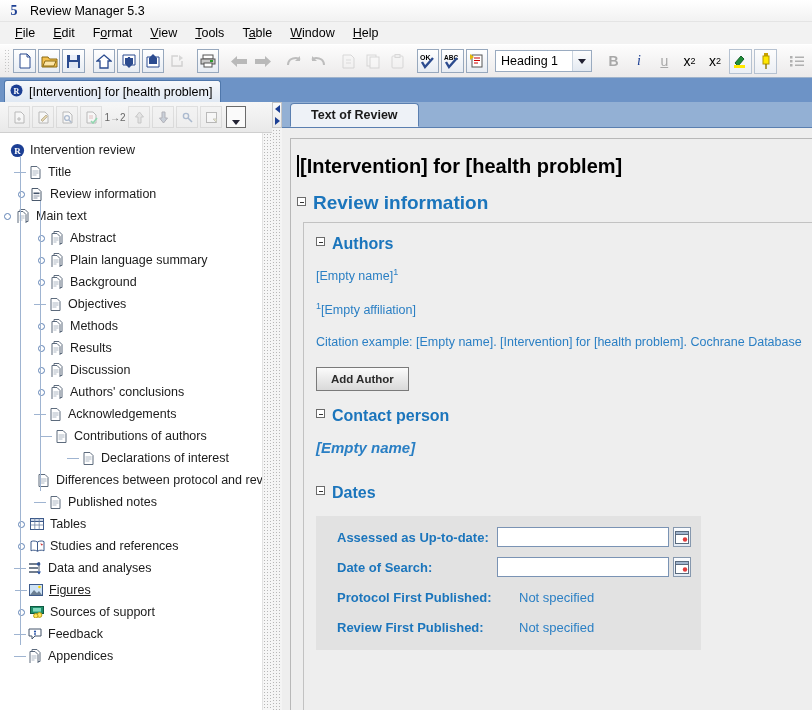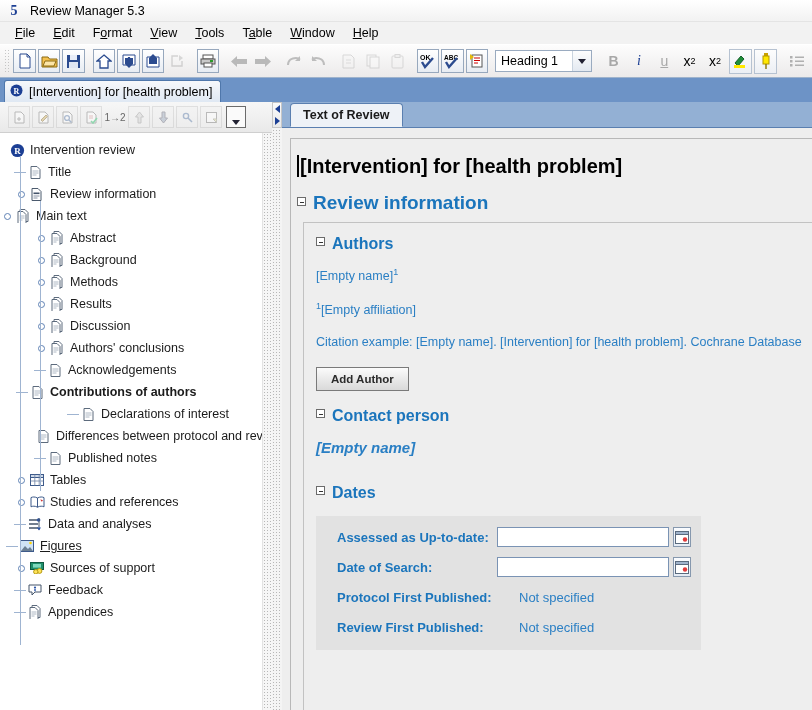--- a/index.html
+++ b/index.html
@@ -242,21 +242,21 @@
     padding-left: 8px;
     border-bottom: 1px solid #5a7fb0;
   }
   #inner-tab-active {
     height: 24px;
     background: #eef2f7;
     border: 1px solid #5a7fb0;
     border-bottom-color: #eef2f7;
     border-radius: 4px 4px 0 0;
     display: flex; align-items: center;
-    padding: 0 12px;
+    padding: 0 20px;
     font: bold 12.5px "Liberation Sans", sans-serif;
     color: #1b1b1b;
   }
   #doc {
     flex: 1;
     background: #eeeeee;
     overflow: hidden;
     padding: 10px 0 0 8px;
     position: relative;
   }
@@ -690,89 +690,113 @@
               <span class="dot"></span>
             </span>
             <span class="stem"></span>
             <span class="nodeicon">
               <svg width="14" height="14" viewBox="0 0 14 14">
                 <path d="M4 .5h5L12 3.5v9H4z" fill="#fff" stroke="#5d6b7d"></path>
                 <path d="M2 2.5h5L10 5.5v9H2z" fill="#fff" stroke="#5d6b7d"></path>
                 <path d="M3.5 7h5M3.5 9h5M3.5 11h3" stroke="#9aa6b5" stroke-width=".8"></path>
               </svg>
             </span>
-            <span class="nlabel">Background</span>
+            <span class="nlabel">Plain language summary</span>
           </div>
           <div class="node" style="padding-left: 34px;">
             <span class="knob">
               <span class="dot"></span>
             </span>
             <span class="stem"></span>
             <span class="nodeicon">
               <svg width="14" height="14" viewBox="0 0 14 14">
                 <path d="M4 .5h5L12 3.5v9H4z" fill="#fff" stroke="#5d6b7d"></path>
                 <path d="M2 2.5h5L10 5.5v9H2z" fill="#fff" stroke="#5d6b7d"></path>
                 <path d="M3.5 7h5M3.5 9h5M3.5 11h3" stroke="#9aa6b5" stroke-width=".8"></path>
               </svg>
             </span>
-            <span class="nlabel">Methods</span>
+            <span class="nlabel">Background</span>
+          </div>
+          <div class="node" style="padding-left: 34px;">
+            <span class="dash"></span>
+            <span class="nodeicon">
+              <svg width="11" height="13" viewBox="0 0 11 13">
+                <path d="M1 .5h6L10 3.5v9H1z" fill="#fff" stroke="#5d6b7d"></path>
+                <path d="M2.5 5h6M2.5 7h6M2.5 9h4" stroke="#9aa6b5" stroke-width=".8"></path>
+              </svg>
+            </span>
+            <span class="nlabel">Objectives</span>
           </div>
           <div class="node" style="padding-left: 34px;">
             <span class="knob">
               <span class="dot"></span>
             </span>
             <span class="stem"></span>
             <span class="nodeicon">
               <svg width="14" height="14" viewBox="0 0 14 14">
                 <path d="M4 .5h5L12 3.5v9H4z" fill="#fff" stroke="#5d6b7d"></path>
                 <path d="M2 2.5h5L10 5.5v9H2z" fill="#fff" stroke="#5d6b7d"></path>
                 <path d="M3.5 7h5M3.5 9h5M3.5 11h3" stroke="#9aa6b5" stroke-width=".8"></path>
               </svg>
             </span>
-            <span class="nlabel">Results</span>
+            <span class="nlabel">Methods</span>
           </div>
           <div class="node" style="padding-left: 34px;">
             <span class="knob">
               <span class="dot"></span>
             </span>
             <span class="stem"></span>
             <span class="nodeicon">
               <svg width="14" height="14" viewBox="0 0 14 14">
                 <path d="M4 .5h5L12 3.5v9H4z" fill="#fff" stroke="#5d6b7d"></path>
                 <path d="M2 2.5h5L10 5.5v9H2z" fill="#fff" stroke="#5d6b7d"></path>
                 <path d="M3.5 7h5M3.5 9h5M3.5 11h3" stroke="#9aa6b5" stroke-width=".8"></path>
               </svg>
             </span>
-            <span class="nlabel">Discussion</span>
+            <span class="nlabel">Results</span>
           </div>
           <div class="node" style="padding-left: 34px;">
             <span class="knob">
               <span class="dot"></span>
             </span>
             <span class="stem"></span>
             <span class="nodeicon">
               <svg width="14" height="14" viewBox="0 0 14 14">
                 <path d="M4 .5h5L12 3.5v9H4z" fill="#fff" stroke="#5d6b7d"></path>
                 <path d="M2 2.5h5L10 5.5v9H2z" fill="#fff" stroke="#5d6b7d"></path>
                 <path d="M3.5 7h5M3.5 9h5M3.5 11h3" stroke="#9aa6b5" stroke-width=".8"></path>
               </svg>
             </span>
+            <span class="nlabel">Discussion</span>
+          </div>
+          <div class="node" style="padding-left: 34px;">
+            <span class="knob">
+              <span class="dot"></span>
+            </span>
+            <span class="stem"></span>
+            <span class="nodeicon">
+              <svg width="14" height="14" viewBox="0 0 14 14">
+                <path d="M4 .5h5L12 3.5v9H4z" fill="#fff" stroke="#5d6b7d"></path>
+                <path d="M2 2.5h5L10 5.5v9H2z" fill="#fff" stroke="#5d6b7d"></path>
+                <path d="M3.5 7h5M3.5 9h5M3.5 11h3" stroke="#9aa6b5" stroke-width=".8"></path>
+              </svg>
+            </span>
             <span class="nlabel">Authors' conclusions</span>
           </div>
           <div class="node" style="padding-left: 34px;">
             <span class="dash"></span>
             <span class="nodeicon">
               <svg width="11" height="13" viewBox="0 0 11 13">
                 <path d="M1 .5h6L10 3.5v9H1z" fill="#fff" stroke="#5d6b7d"></path>
                 <path d="M2.5 5h6M2.5 7h6M2.5 9h4" stroke="#9aa6b5" stroke-width=".8"></path>
               </svg>
             </span>
             <span class="nlabel">Acknowledgements</span>
           </div>
-          <div class="node" style="padding-left: 16px; font-weight: bold;">
+          <div class="node" style="padding-left: 40px;">
             <span class="dash"></span>
             <span class="nodeicon">
               <svg width="11" height="13" viewBox="0 0 11 13">
                 <path d="M1 .5h6L10 3.5v9H1z" fill="#fff" stroke="#5d6b7d"></path>
                 <path d="M2.5 5h6M2.5 7h6M2.5 9h4" stroke="#9aa6b5" stroke-width=".8"></path>
               </svg>
             </span>
             <span class="nlabel">Contributions of authors</span>
           </div>
           <div class="node" style="padding-left: 34px; justify-content: center;">
@@ -838,21 +862,21 @@
             <span class="nodeicon">
               <svg width="14" height="14" viewBox="0 0 14 14">
                 <path d="M1 3h9M1 7h9M1 11h9" stroke="#44546a" stroke-width="1.3"></path>
                 <circle cx="10.6" cy="3" r="1.8" fill="#2b55a8"></circle>
                 <path d="M11 1v12" stroke="#44546a" stroke-width="1"></path>
                 <path d="M11 13.5l-2-3h4z" fill="#2b55a8"></path>
               </svg>
             </span>
             <span class="nlabel">Data and analyses</span>
           </div>
-          <div class="node" style="padding-left: 6px; text-decoration: underline;">
+          <div class="node" style="padding-left: 15px; text-decoration: underline;">
             <span class="dash"></span>
             <span class="nodeicon">
               <svg width="14" height="12" viewBox="0 0 14 12">
                 <rect x=".5" y=".5" width="13" height="11" fill="#cfe3f5" stroke="#3d5a8a"></rect>
                 <path d="M1 11l4-5 3 3 2-2 3 4z" fill="#6b7f93"></path>
                 <circle cx="10.5" cy="3" r="1.3" fill="#ffd400"></circle>
               </svg>
             </span>
             <span class="nlabel">Figures</span>
           </div>

